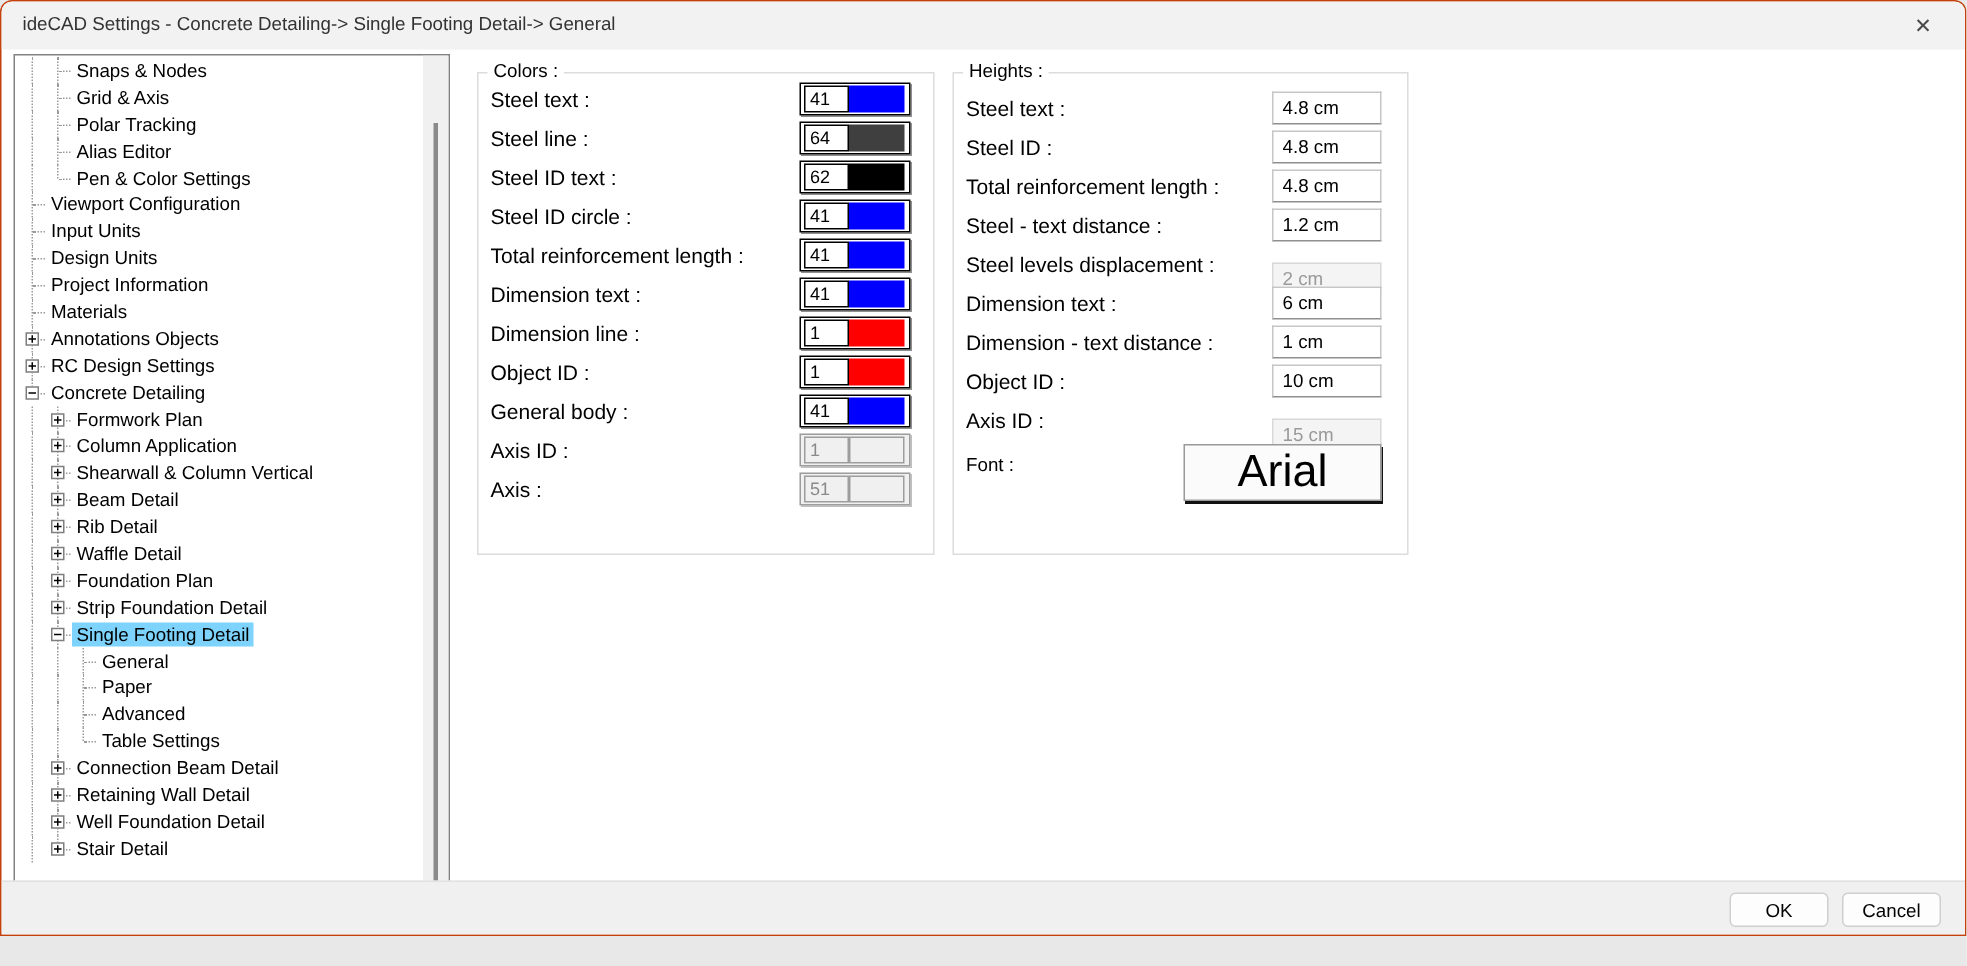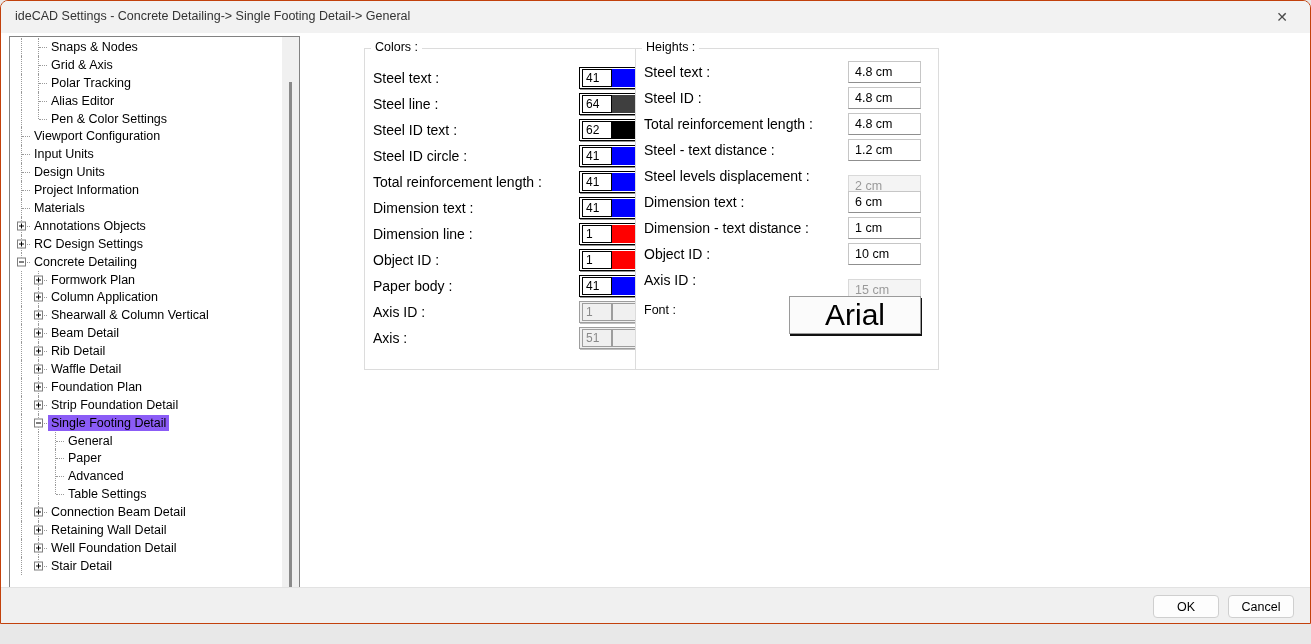--- a/index.html
+++ b/index.html
@@ -20,28 +20,28 @@
   .tree-row { height:17.9px; display:flex; align-items:center; padding-left:3px; white-space:nowrap; }
   .tcell { position:relative; width:17px; height:100%; flex:0 0 17px; }
   .vline  { position:absolute; left:8px; top:0; bottom:0; width:0; border-left:1px dotted #9a9a9a; }
   .vline.half { bottom:50%; }
   .hdash  { position:absolute; left:9px; right:0; top:50%; height:0; border-top:1px dotted #9a9a9a; }
   .expbox { position:absolute; left:4px; top:50%; transform:translateY(-50%);
     width:9px; height:9px; background:#fff; border:1px solid #7e7e7e; z-index:2; }
   .expbox::before { content:""; position:absolute; left:1px; right:1px; top:3px; height:1px; background:#000; }
   .expbox.plus::after { content:""; position:absolute; top:1px; bottom:1px; left:3px; width:1px; background:#000; }
   .tlabel { font-size:12.5px; color:#000; padding:1px 3px; margin-left:1px; }
-  .tlabel.selected { background:#8b5cf6; }
+  .tlabel.selected { background:#7dd3fc; }
   .scroll-track { position:absolute; right:0; top:0; width:17px; height:100%; background:#f0f0f0; }
   .scroll-thumb { position:absolute; left:7px; top:45px; width:3px; height:515px; background:#8a8a8a; }
   
   .groupbox { position:absolute; border:1px solid #dcdcdc; background:#fff; }
   .groupbox .legend { position:absolute; top:-9px; left:6px; background:#fff; padding:0 4px;
     font-size:12.5px; color:#000; }
-  #colors-group  { left:317px; top:47px; width:305px; height:322px; padding-top:16px;margin-left:46px; }
+  #colors-group  { left:317px; top:47px; width:305px; height:322px; padding-top:4px; }
   #heights-group { left:634px; top:47px; width:304px; height:322px; padding-top:10px; }
   .crow, .hrow { height:26px; display:flex; align-items:center; }
   .crow .rlabel, .hrow .rlabel { flex:1; font-size:14px; color:#000; padding-left:8px; white-space:nowrap; }
   
   .color-ctl { width:74px; height:22px; margin-right:15px; background:#fff; border:1px solid #000;
     box-shadow:1px 1px 0 #8f8f8f; display:flex; align-items:center; padding-left:2px; cursor:pointer; }
   .color-num { width:30px; height:18px; border:1px solid #000; background:#fff; font-family:"Liberation Sans",sans-serif;
     font-size:12px; color:#000; padding-left:3px; outline:none; }
   .color-swatch { flex:1; height:18px; margin-right:3px; }
   .color-ctl.disabled { border-color:#9d9d9d; background:#f0f0f0; box-shadow:1px 1px 0 #c0c0c0; }
@@ -442,21 +442,21 @@
           </div>
         </div>
         <div class="crow">
           <span class="rlabel">Object ID :</span>
           <div class="color-ctl">
             <input class="color-num" value="1" style="">
             <span class="color-swatch" style="background: rgb(255, 0, 0);"></span>
           </div>
         </div>
         <div class="crow">
-          <span class="rlabel">Paper body :</span>
+          <span class="rlabel">General body :</span>
           <div class="color-ctl">
             <input class="color-num" value="41" style="">
             <span class="color-swatch" style="background: rgb(0, 0, 255);"></span>
           </div>
         </div>
         <div class="crow">
           <span class="rlabel">Axis ID :</span>
           <div class="color-ctl disabled">
             <input class="color-num" disabled="" value="1" style="">
             <span class="color-swatch"></span>

